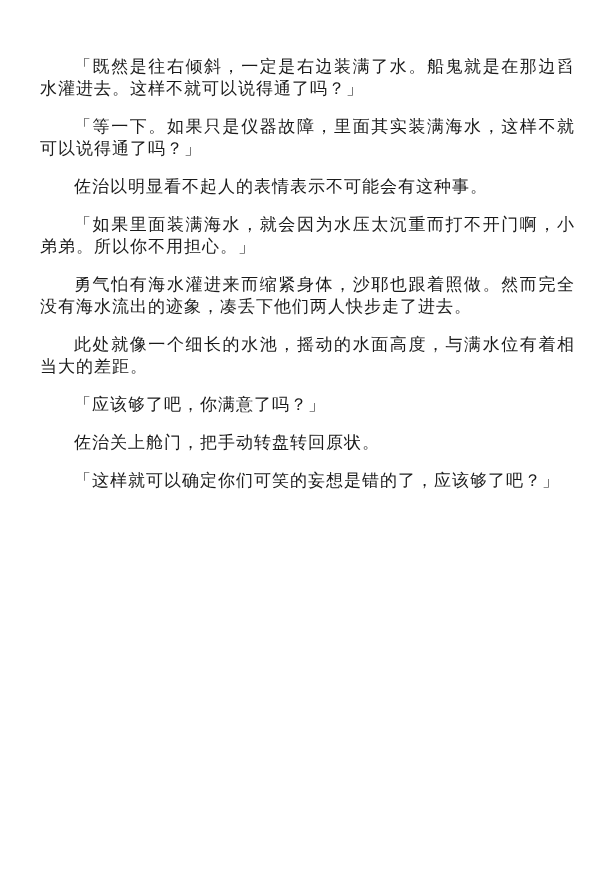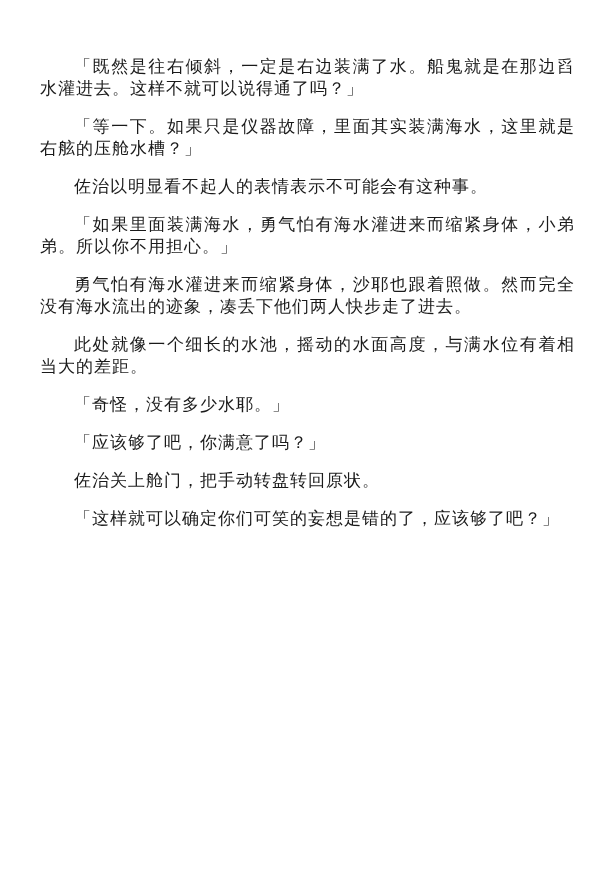--- a/index.html
+++ b/index.html
@@ -26,22 +26,21 @@
     letter-spacing: 1px;
     text-align: justify;
     word-break: break-all;
   }
 </style>
 </head>
 <body>
 
 <div class="page">
   <p class="para">「既然是往右倾斜，一定是右边装满了水。船鬼就是在那边舀水灌进去。这样不就可以说得通了吗？」</p>
-  <p class="para">「等一下。如果只是仪器故障，里面其实装满海水，这里就是右舷的压舱水槽？」</p>
+  <p class="para">「等一下。如果只是仪器故障，里面其实装满海水，这样不就可以说得通了吗？」</p>
   <p class="para">佐治以明显看不起人的表情表示不可能会有这种事。</p>
-  <p class="para">「如果里面装满海水，勇气怕有海水灌进来而缩紧身体，小弟弟。所以你不用担心。」</p>
+  <p class="para">「如果里面装满海水，就会因为水压太沉重而打不开门啊，小弟弟。所以你不用担心。」</p>
   <p class="para">勇气怕有海水灌进来而缩紧身体，沙耶也跟着照做。然而完全没有海水流出的迹象，凑丢下他们两人快步走了进去。</p>
   <p class="para">此处就像一个细长的水池，摇动的水面高度，与满水位有着相当大的差距。</p>
-  <p class="para">「奇怪，没有多少水耶。」</p>
   <p class="para">「应该够了吧，你满意了吗？」</p>
   <p class="para">佐治关上舱门，把手动转盘转回原状。</p>
   <p class="para">「这样就可以确定你们可笑的妄想是错的了，应该够了吧？」</p>
 </div>
 
 </body></html>

